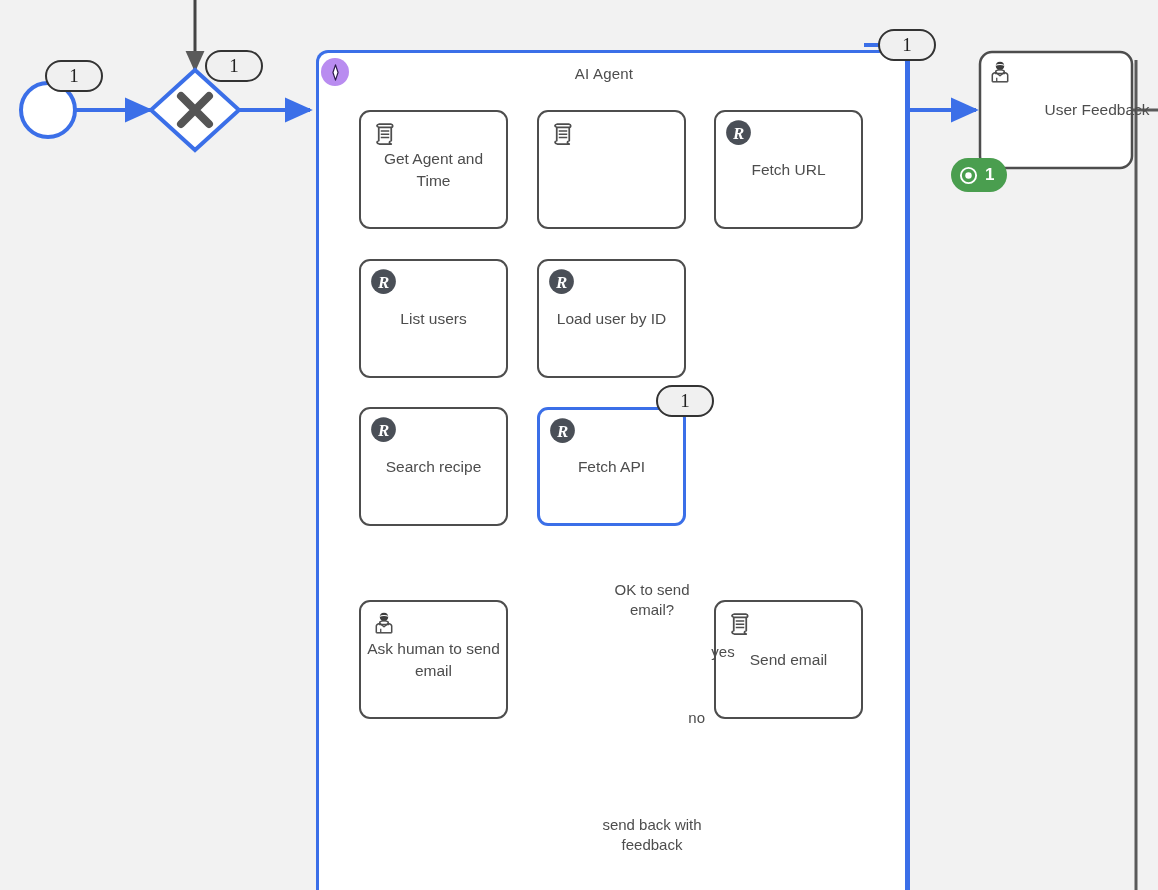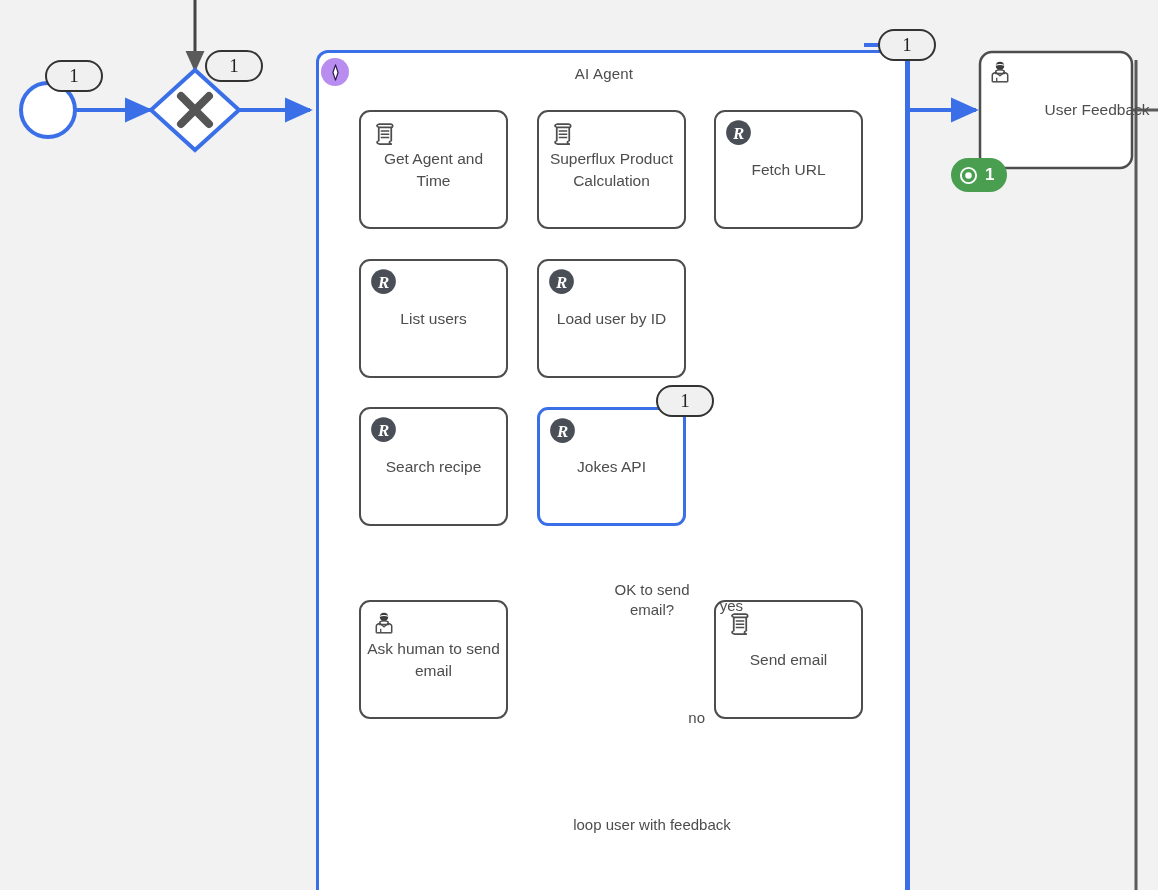--- a/index.html
+++ b/index.html
@@ -178,21 +178,20 @@
   </div>
 
   <div class="task" style="left:537px; top:110px; width:149px; height:119px;">
     <span class="task-icon">
       <svg width="30" height="30" viewBox="0 0 24 24">
         <path d="M7.5 4 C5 4.6 5 6.2 7 6.6 L16.8 6.6 C18.6 6.6 18.8 4.6 16.6 4 Z
                  M7 6.6 L7 17.4 C5 17.9 5.2 19.5 7.4 20 L17 20 C15 19.3 15 17.9 17 17.4 L17 6.6" fill="none" stroke="#4d4d4d" stroke-width="1.4" stroke-linejoin="round"></path>
         <path d="M8.6 9.6 L15.4 9.6 M8.6 12.2 L15.4 12.2 M8.6 14.8 L15.4 14.8" stroke="#4d4d4d" stroke-width="1.2"></path>
       </svg>
     </span>
-    <span class="task-label">Superflux Product Calculation</span>
   </div>
 
   <div class="task" style="left:714px; top:110px; width:149px; height:119px;">
     <span class="task-icon">
       <svg width="27" height="27" viewBox="0 0 24 24">
         <circle cx="12" cy="12" r="11" fill="#4a4f57"></circle>
         <text x="12" y="17.6" font-family="'Liberation Serif',serif" font-size="15" font-style="italic" font-weight="bold" fill="#ffffff" text-anchor="middle">R</text>
       </svg>
     </span>
     <span class="task-label">Fetch URL</span>
@@ -228,21 +227,21 @@
     <span class="task-label">Search recipe</span>
   </div>
 
   <div class="task sel" style="left:537px; top:407px; width:149px; height:119px;">
     <span class="task-icon">
       <svg width="27" height="27" viewBox="0 0 24 24">
         <circle cx="12" cy="12" r="11" fill="#4a4f57"></circle>
         <text x="12" y="17.6" font-family="'Liberation Serif',serif" font-size="15" font-style="italic" font-weight="bold" fill="#ffffff" text-anchor="middle">R</text>
       </svg>
     </span>
-    <span class="task-label">Jokes API</span>
+    <span class="task-label">Fetch API</span>
   </div>
 
   <div class="task" style="left:359px; top:600px; width:149px; height:119px;">
     <span class="task-icon">
       <svg width="28" height="28" viewBox="0 0 24 24">
         <path d="M12 3.2 C9.4 3.2 8.3 5 8.4 7 C8.5 9 9.9 10.4 12 10.4
                  C14.1 10.4 15.5 9 15.6 7 C15.7 5 14.6 3.2 12 3.2 Z" fill="#3d3d3d"></path>
         <path d="M8.6 6.4 C9.6 5.4 14.4 5.4 15.4 6.4" fill="none" stroke="#ffffff" stroke-width="0.9"></path>
         <path d="M12 10 C9.6 10 8.4 11.2 8.4 11.2 L8.4 13.2 L15.6 13.2 L15.6 11.2
                  C15.6 11.2 14.4 10 12 10 Z" fill="none" stroke="#4d4d4d" stroke-width="1.3"></path>
@@ -275,23 +274,23 @@
                C15.6 11.2 14.4 10 12 10 Z" fill="none" stroke="#4d4d4d" stroke-width="1.3"></path>
       <path d="M5.4 20.4 L5.4 14.6 C5.4 13.4 6.4 12.9 8.4 12.4
                L12 15.2 L15.6 12.4 C17.6 12.9 18.6 13.4 18.6 14.6 L18.6 20.4" fill="none" stroke="#4d4d4d" stroke-width="1.3" stroke-linejoin="round"></path>
       <path d="M5.4 20.4 L18.6 20.4" stroke="#4d4d4d" stroke-width="1.3"></path>
       <path d="M9.2 17 L9.2 20.4" stroke="#4d4d4d" stroke-width="1.1"></path>
     </svg>
   </div>
   <div class="flow-text" style="left:980px; top:100px; width:152px; font-size:15.5px;">User Feedback</div>
 
   <div class="flow-text" style="left:551px; top:580px; width:120px;">OK to send email?</div>
-  <div class="flow-text" style="left:662px; top:596px; width:40px; text-align:right;">yes</div>
+  <div class="flow-text" style="left:662px; top:642px; width:40px; text-align:center;">yes</div>
   <div class="flow-text" style="left:624px; top:708px; width:40px; text-align:right;">no</div>
-  <div class="flow-text" style="left:531px; top:815px; width:160px;">loop user with feedback</div>
+  <div class="flow-text" style="left:531px; top:815px; width:160px;">send back with feedback</div>
 
   <div class="count-badge" style="left:45px; top:60px;">1</div>
 
   <div class="count-badge" style="left:205px; top:50px;">1</div>
 
   <div class="count-badge" style="left:656px; top:385px;">1</div>
 
   <div class="count-badge" style="left:878px; top:29px;">1</div>
 
   <div class="green-badge" style="left:951px; top:158px;">

